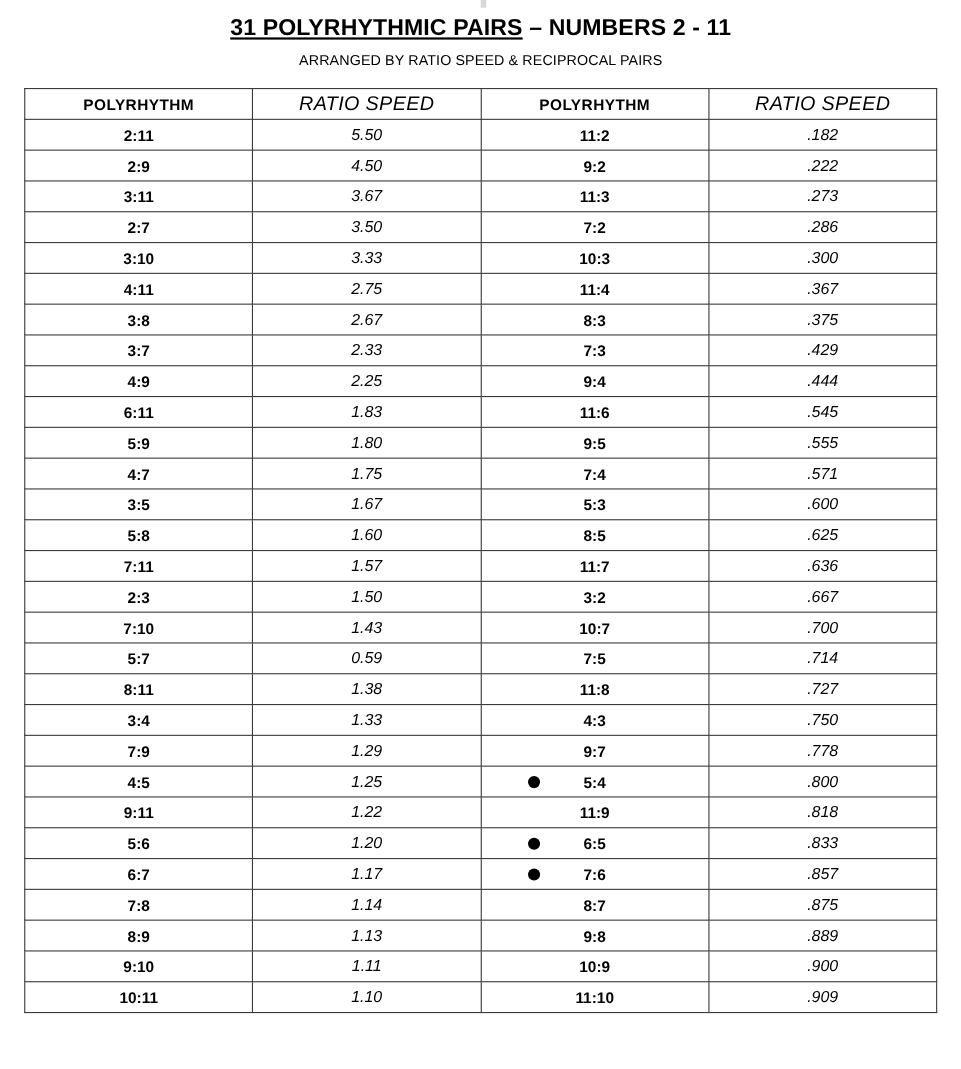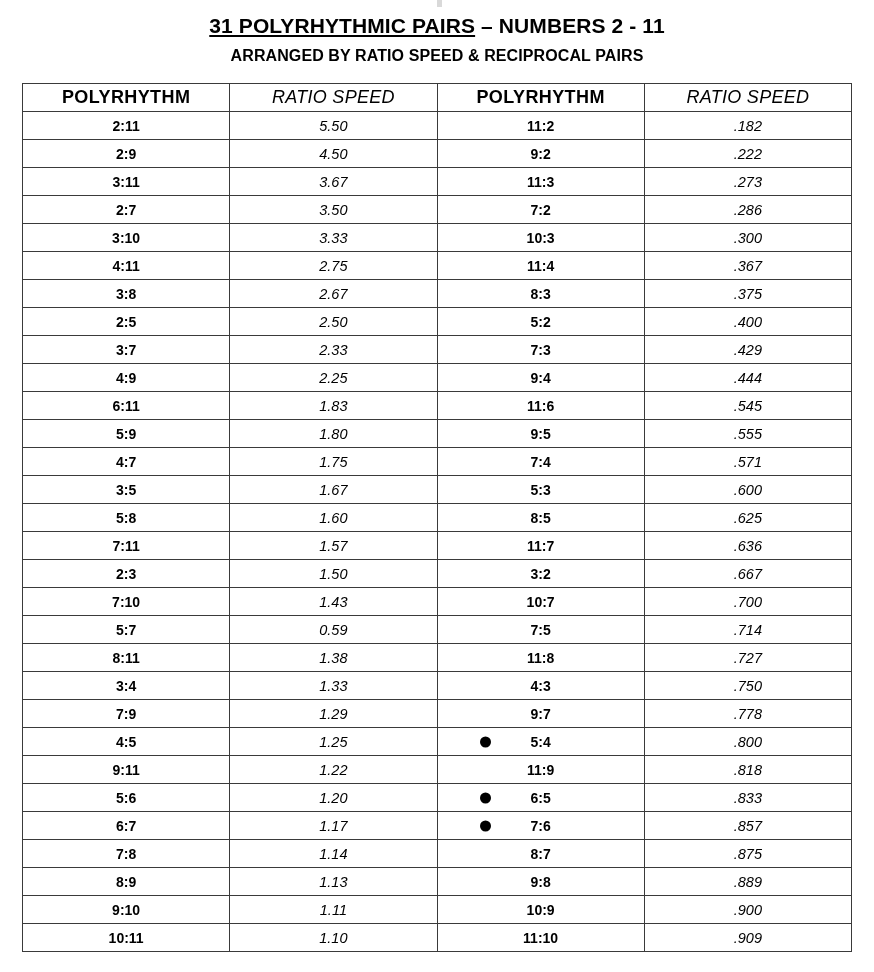--- a/index.html
+++ b/index.html
@@ -29,22 +29,22 @@
     font-weight: bold;
     letter-spacing: 0.1px;
     line-height: 1.15;
     white-space: nowrap;
   }
   .main-title .underlined {
     text-decoration: underline;
     text-underline-offset: 2px;
   }
   .subtitle {
-    font-size: 16px;
-    font-weight: bold;
+    font-size: 13px;
+    font-weight: normal;
     margin-top: 9px;
     letter-spacing: 0.1px;
     white-space: nowrap;
   }
   .table-wrap {
     margin: 18px auto 0 auto;
     width: 830px;
   }
   table.grid {
     border-collapse: collapse;
@@ -52,21 +52,21 @@
     table-layout: fixed;
   }
   table.grid th, table.grid td {
     border: 1px solid #3a3a3a;
     height: 27px;
     padding: 0;
     text-align: center;
     vertical-align: middle;
   }
   th.col-poly {
-    font-size: 18px;
+    font-size: 14px;
     font-weight: bold;
     letter-spacing: 0.4px;
   }
   th.col-ratio {
     font-size: 18px;
     font-style: italic;
     font-weight: normal;
     letter-spacing: 0.3px;
   }
   td.poly {
@@ -168,26 +168,20 @@
             <td class="poly">11:4</td>
             <td class="ratio">.367</td>
           </tr>
           <tr>
             <td class="poly">3:8</td>
             <td class="ratio">2.67</td>
             <td class="poly">8:3</td>
             <td class="ratio">.375</td>
           </tr>
           <tr>
-            <td class="poly">2:5</td>
-            <td class="ratio">2.50</td>
-            <td class="poly">5:2</td>
-            <td class="ratio">.400</td>
-          </tr>
-          <tr>
             <td class="poly">3:7</td>
             <td class="ratio">2.33</td>
             <td class="poly">7:3</td>
             <td class="ratio">.429</td>
           </tr>
           <tr>
             <td class="poly">4:9</td>
             <td class="ratio">2.25</td>
             <td class="poly">9:4</td>
             <td class="ratio">.444</td>

